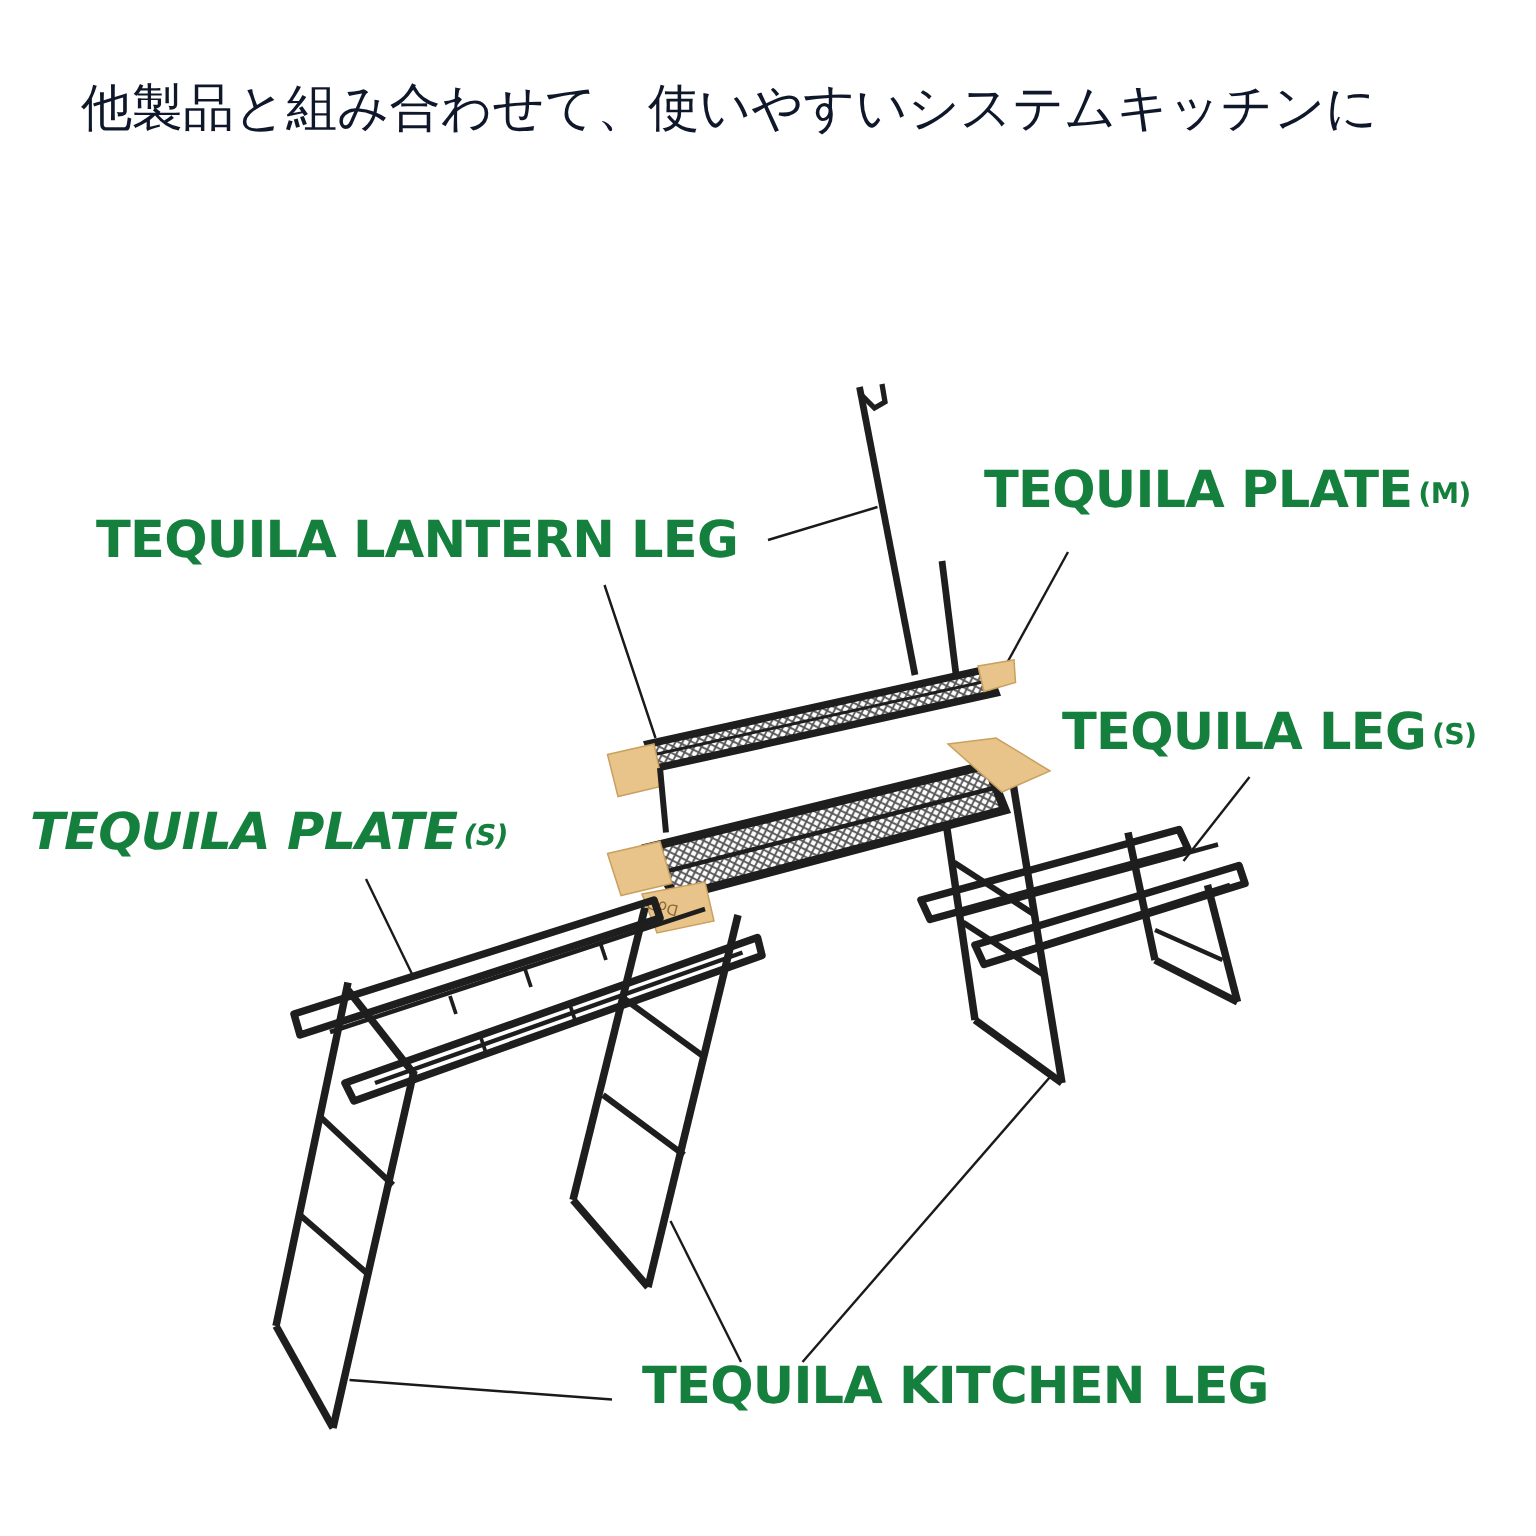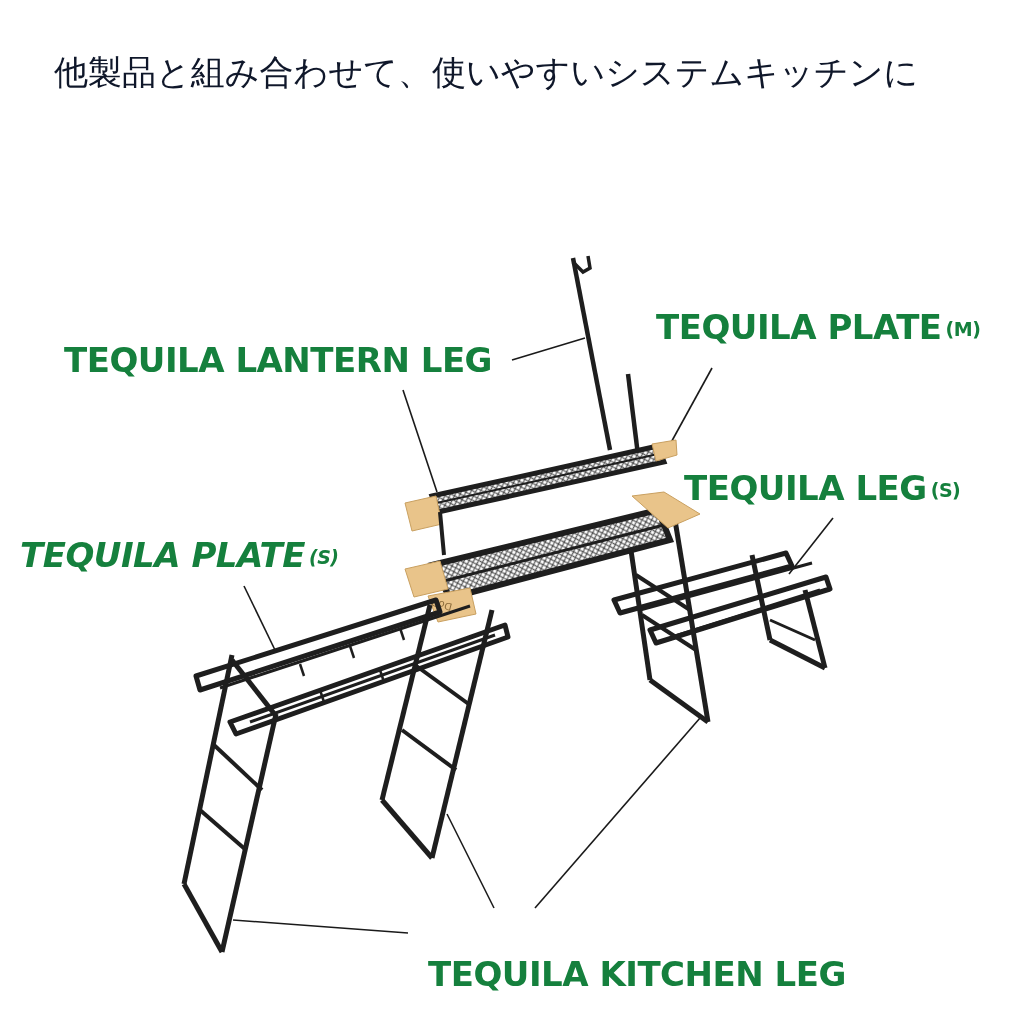--- a/index.html
+++ b/index.html
@@ -110,23 +110,23 @@
 </svg>
 
 <div class="label" style="left:64px; top:340px;">
   <span>TEQUILA LANTERN LEG</span>
 </div>
 
 <div class="label" style="left:656px; top:307px;">
   <span>TEQUILA PLATE</span><span class="size">(M)</span>
 </div>
 
-<div class="label" style="left:684px; top:468px;">
+<div class="label" style="left:708px; top:468px;">
   <span>TEQUILA LEG</span><span class="size">(S)</span>
 </div>
 
 <div class="label" style="left:20px; top:535px;font-style:italic;">
   <span>TEQUILA PLATE</span><span class="size">(S)</span>
 </div>
 
-<div class="label" style="left:428px; top:954px;">
+<div class="label" style="left:428px; top:904px;">
   <span>TEQUILA KITCHEN LEG</span>
 </div>
 
 </body></html>

